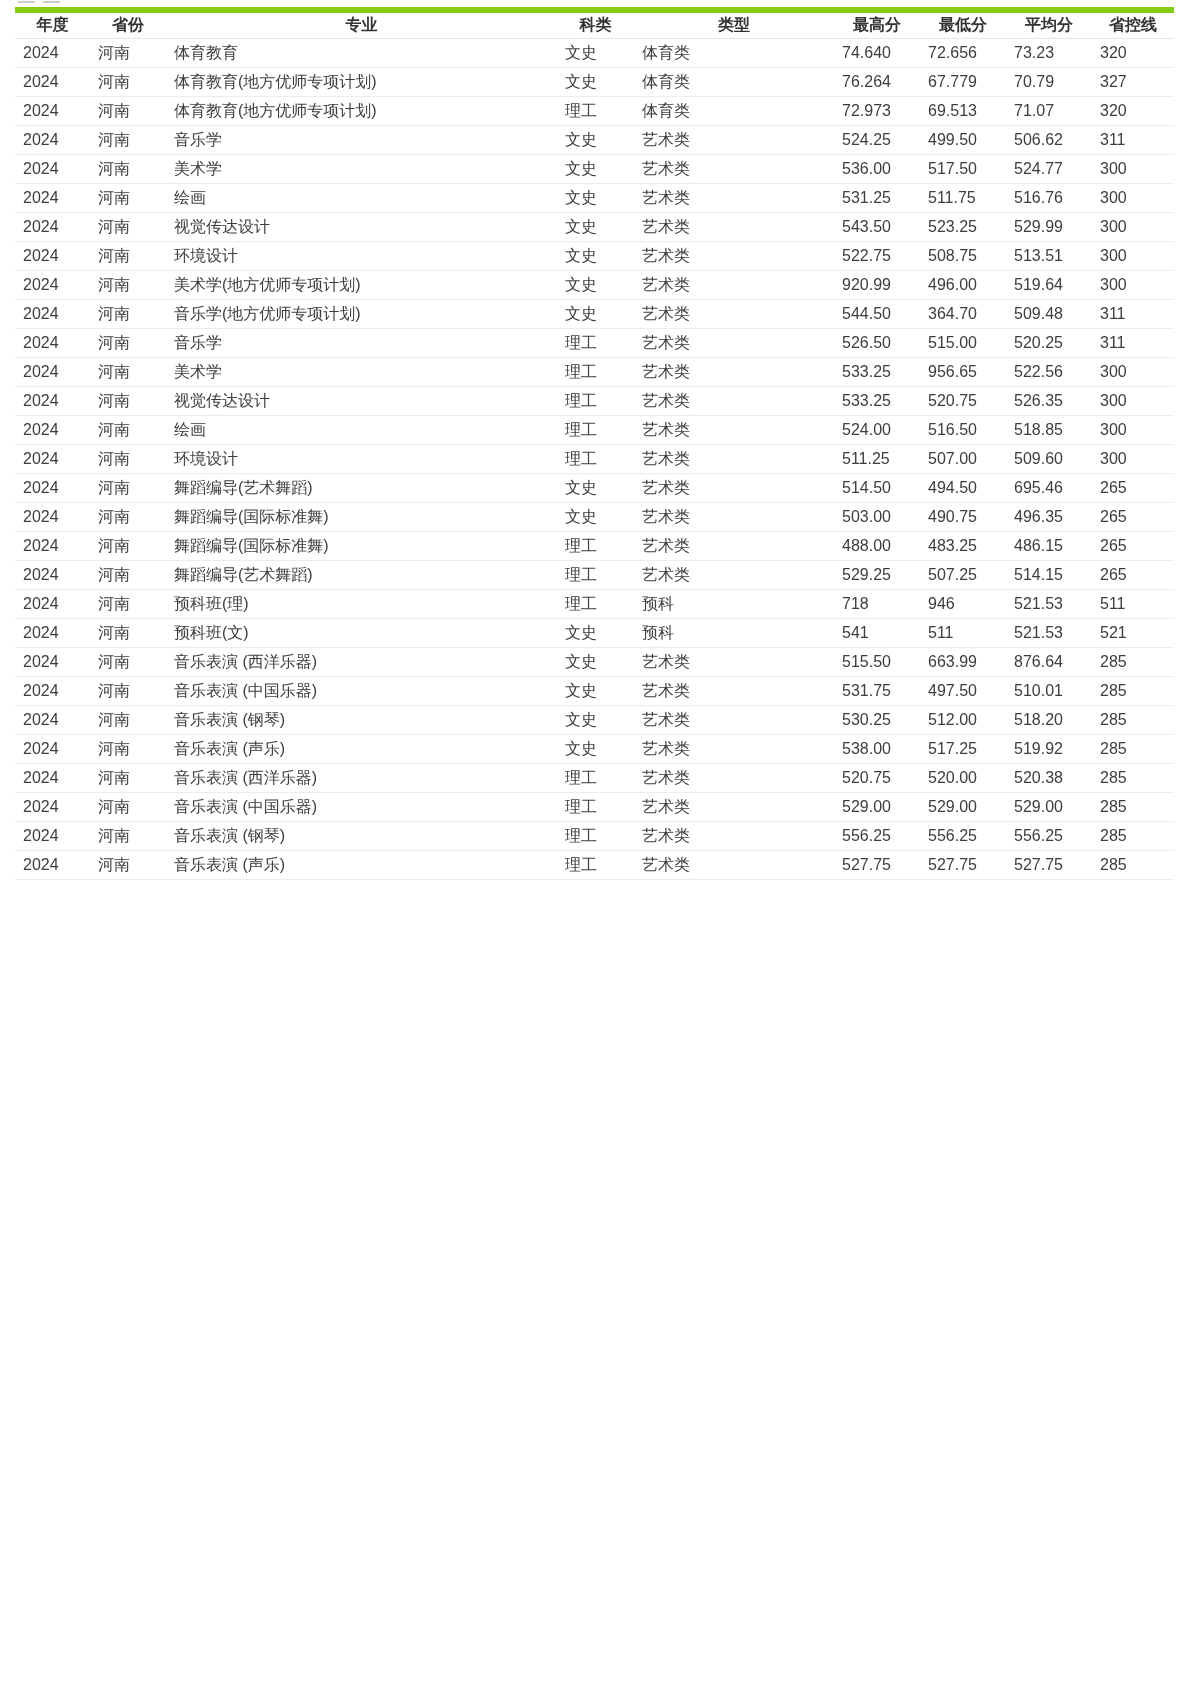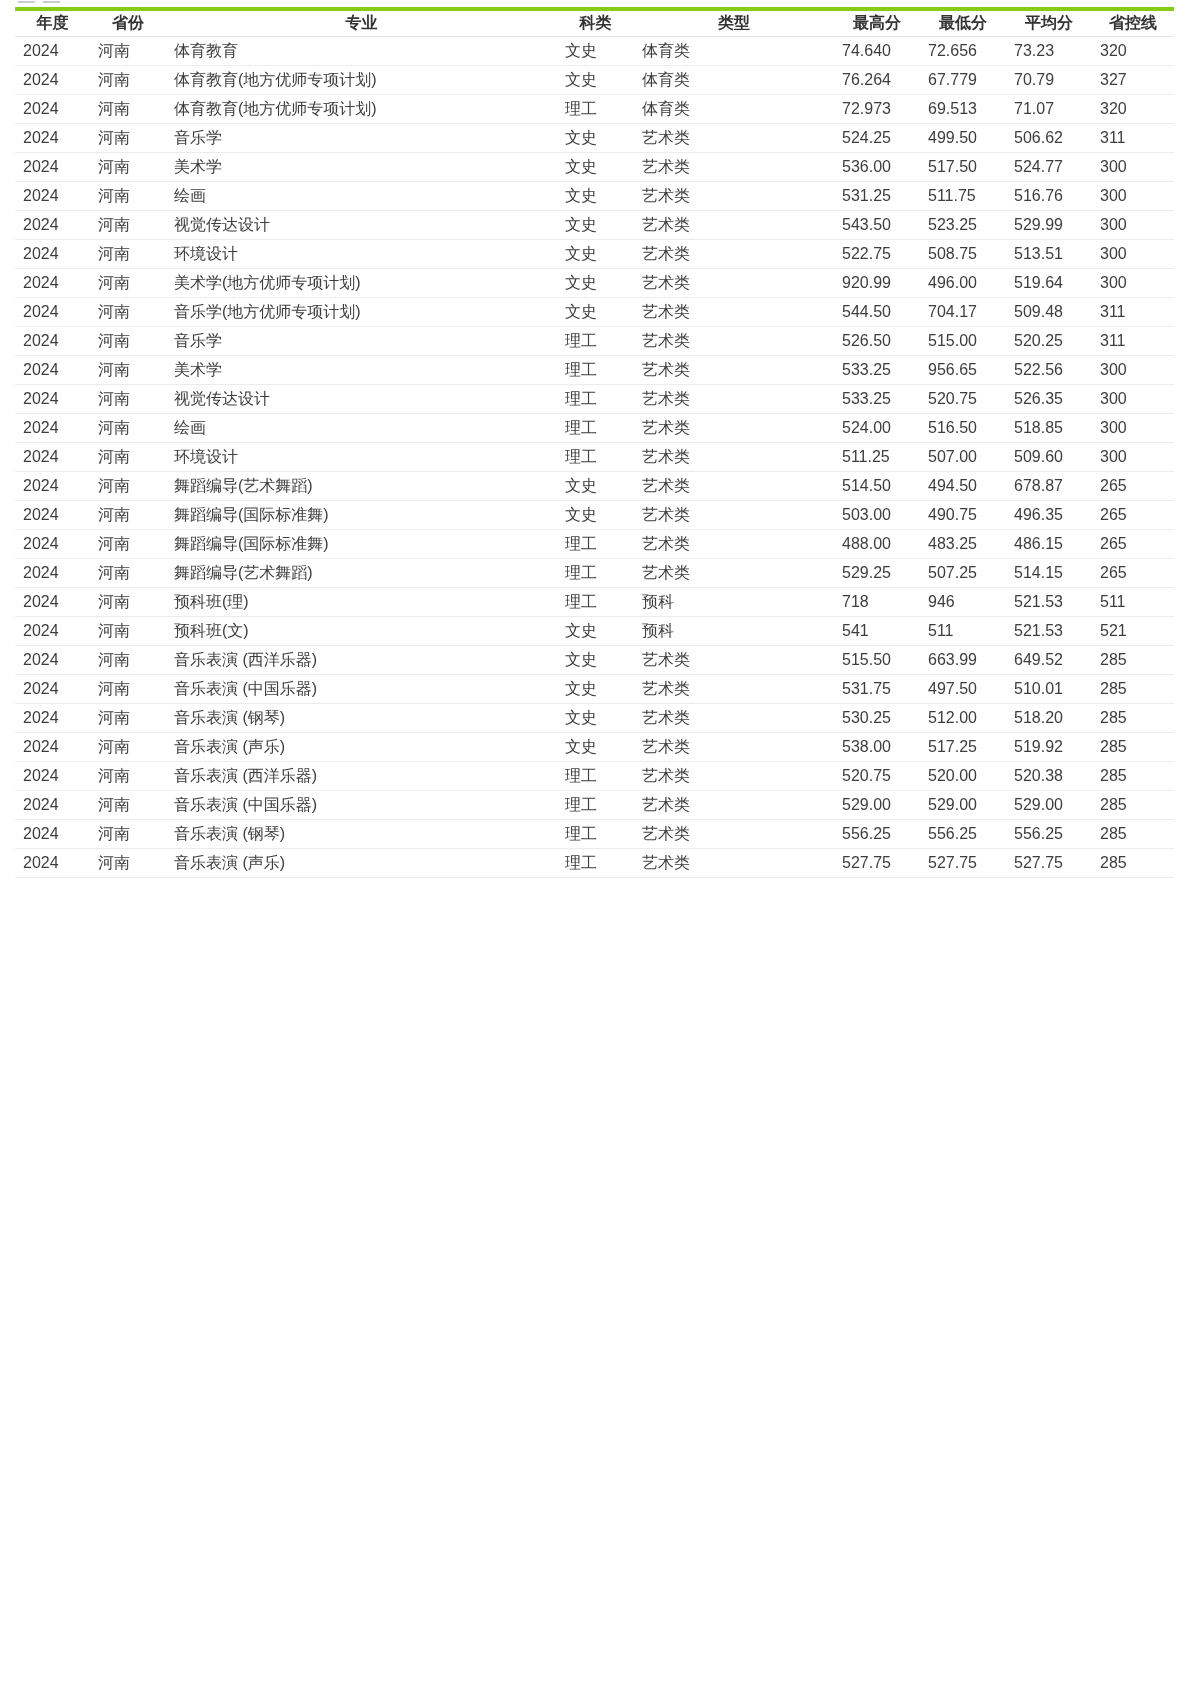--- a/index.html
+++ b/index.html
@@ -27,21 +27,21 @@
     left: 15px;
     top: 7px;
     width: 1159px;
   }
   table.scores {
     border-collapse: collapse;
     table-layout: fixed;
     width: 1159px;
   }
   table.scores thead tr {
-    border-top: 4px solid #84cc16;
+    border-top: 6px solid #84cc16;
     border-bottom: 1px solid #e4e6e8;
   }
   table.scores th {
     font-size: 16px;
     font-weight: 700;
     color: #333333;
     height: 25px;
     padding: 0;
     text-align: center;
     white-space: nowrap;
@@ -192,21 +192,21 @@
           <td>519.64</td>
           <td>300</td>
         </tr>
         <tr>
           <td>2024</td>
           <td>河南</td>
           <td>音乐学(地方优师专项计划)</td>
           <td>文史</td>
           <td>艺术类</td>
           <td>544.50</td>
-          <td>704.17</td>
+          <td>364.70</td>
           <td>509.48</td>
           <td>311</td>
         </tr>
         <tr>
           <td>2024</td>
           <td>河南</td>
           <td>音乐学</td>
           <td>理工</td>
           <td>艺术类</td>
           <td>526.50</td>
@@ -259,21 +259,21 @@
           <td>300</td>
         </tr>
         <tr>
           <td>2024</td>
           <td>河南</td>
           <td>舞蹈编导(艺术舞蹈)</td>
           <td>文史</td>
           <td>艺术类</td>
           <td>514.50</td>
           <td>494.50</td>
-          <td>678.87</td>
+          <td>695.46</td>
           <td>265</td>
         </tr>
         <tr>
           <td>2024</td>
           <td>河南</td>
           <td>舞蹈编导(国际标准舞)</td>
           <td>文史</td>
           <td>艺术类</td>
           <td>503.00</td>
           <td>490.75</td>
@@ -325,21 +325,21 @@
           <td>521</td>
         </tr>
         <tr>
           <td>2024</td>
           <td>河南</td>
           <td>音乐表演 (西洋乐器)</td>
           <td>文史</td>
           <td>艺术类</td>
           <td>515.50</td>
           <td>663.99</td>
-          <td>649.52</td>
+          <td>876.64</td>
           <td>285</td>
         </tr>
         <tr>
           <td>2024</td>
           <td>河南</td>
           <td>音乐表演 (中国乐器)</td>
           <td>文史</td>
           <td>艺术类</td>
           <td>531.75</td>
           <td>497.50</td>

